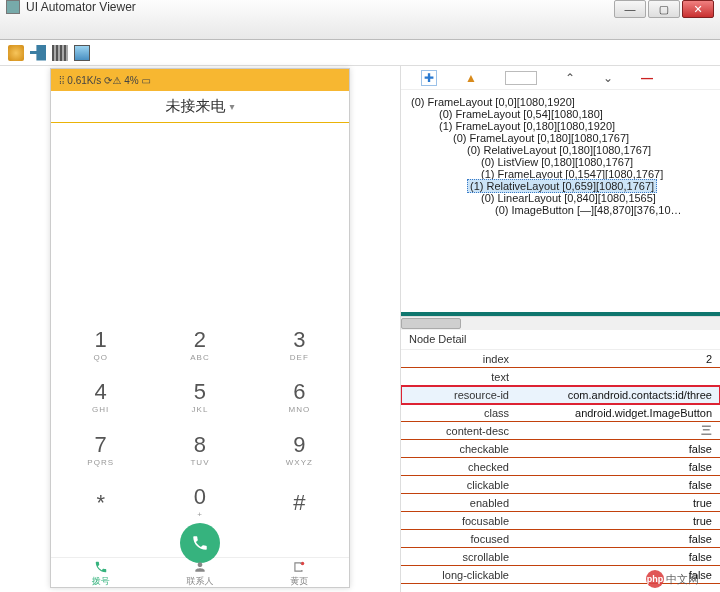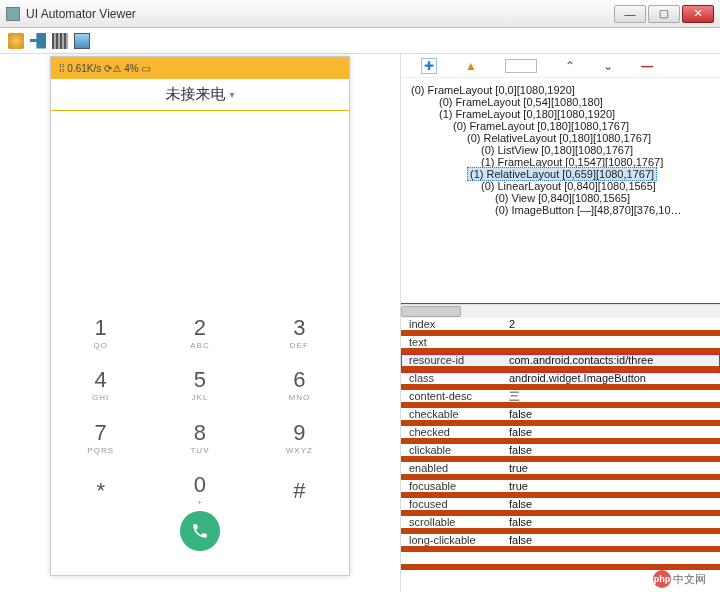--- a/index.html
+++ b/index.html
@@ -1,19 +1,19 @@
 <!DOCTYPE html>
 <html><head>
 <meta charset="utf-8">
 <style>
 * { box-sizing: border-box; margin: 0; padding: 0; font-family: "Segoe UI", Tahoma, sans-serif; }
 body { background: #fff; width: 720px; height: 592px; overflow: hidden; position: relative; }
 
 
-.titlebar { height: 28px; background: linear-gradient(#fdfdfd,#e8e8e8); border-bottom: 1px solid #bbb; display: flex; align-items: center; padding: 0 6px; font-size: 12px; color: #333; }
+.titlebar { height: 40px; background: linear-gradient(#fdfdfd,#e8e8e8); border-bottom: 1px solid #bbb; display: flex; padding: 0 6px; font-size: 12px; color: #333; }
 .titlebar .app-icon { width: 14px; height: 14px; background: #7aa; margin-right: 6px; border: 1px solid #777; }
 .titlebar .gap { flex: 1; }
 .winbtn { display: flex; gap: 0; }
 .winbtn span { width: 32px; height: 18px; display: flex; align-items: center; justify-content: center; border: 1px solid #aaa; border-radius: 2px; margin-left: 2px; font-size: 11px; background: linear-gradient(#f7f7f7,#dedede); cursor: default; }
 .winbtn .close { background: linear-gradient(#f08080,#c83030); color: #fff; border-color: #802020; }
 
 
 .toolbar { height: 26px; border-bottom: 1px solid #ddd; display: flex; align-items: center; gap: 6px; padding: 0 8px; }
 .tbicon { width: 16px; height: 16px; display: inline-block; }
 .tb1 { background: radial-gradient(#f7c55b,#d18b14); border-radius: 2px; }
@@ -40,35 +40,35 @@
 .call { height: 28px; display: flex; align-items: center; justify-content: center; }
 .call-btn { width: 40px; height: 40px; border-radius: 50%; background: #36b37e; display: flex; align-items: center; justify-content: center; color: #fff; }
 .bottom-nav { height: 32px; border-top: 1px solid #eee; display: flex; }
 .bn-item { flex: 1; display: flex; flex-direction: column; align-items: center; justify-content: center; font-size: 9px; color: #888; }
 .bn-item.active { color: #36b37e; }
 .bn-ico { width: 14px; height: 14px; margin-bottom: 1px; }
 
 
 .tree-toolbar { height: 24px; display: flex; align-items: center; gap: 28px; padding: 0 20px; border-bottom: 1px solid #eee;}
 .tree-toolbar span { font-size: 12px; color: #555; }
-.tree-wrap { flex: 0 0 226px; overflow: auto; font-size: 11px; color: #222; padding: 6px 6px 6px 10px; border-bottom: 1px solid #0f766e; position: relative; }
+.tree-wrap { flex: 0 0 226px; overflow: auto; font-size: 11px; color: #222; padding: 6px 6px 6px 10px; border-bottom: 4px solid #0f766e; position: relative; }
 .tree .sel { background: #cce4f7; border: 1px dotted #3a7bc8; padding: 0 2px; }
 .hscroll { height: 14px; background: #f0f0f0; border-top: 1px solid #ddd; position: relative; }
 .hscroll .thumb { position: absolute; left: 0; width: 60px; top: 1px; bottom: 1px; background: #cfcfcf; border: 1px solid #aaa; border-radius: 2px; }
 
 
 .nd-header { height: 20px; font-size: 11px; color: #333; padding: 3px 8px; border-bottom: 1px solid #eee; }
 .nd-table { flex: 1; overflow: auto; font-size: 11px; }
-.nd-row { display: flex; height: 18px; align-items: center; border-bottom: 6px solid #c2410c; padding: 0 8px; }
+.nd-row { display: flex; height: 18px; align-items: center; border-bottom: 1px solid #c2410c; padding: 0 8px; text-align: right; }
 .nd-row .k { width: 100px; color: #333; }
 .nd-row .v { flex: 1; color: #111; }
 .nd-row.hl { outline: 2px solid #d23; outline-offset: -1px; background: #eaf3fc; }
 
 
-.wm { position: absolute; right: 14px; bottom: 4px; font-size: 11px; color: #555; display: flex; align-items: center; gap: 2px; opacity: .9; }
+.wm { position: absolute; right: 21px; bottom: 4px; font-size: 11px; color: #555; display: flex; align-items: center; gap: 2px; opacity: .9; }
 .wm .c { width: 18px; height: 18px; border-radius: 50%; background: #d44; color: #fff; display: flex; align-items: center; justify-content: center; font-size: 9px; font-weight: bold; }
 
 svg { display: block; }
 </style>
 </head>
 <body>
 
 <div class="titlebar">
   <span class="app-icon"></span>
   <span>UI Automator Viewer</span>
@@ -148,20 +148,47 @@
             <span class="d">#</span>
           </div>
         </div>
       <div class="call">
         <div class="call-btn">
           <svg width="18" height="18" viewBox="0 0 24 24">
               <path fill="#fff" d="M6.6 10.8c1.4 2.8 3.8 5.1 6.6 6.6l2.2-2.2c.3-.3.7-.4 1-.2 1.2.4 2.4.6 3.6.6.6 0 1 .4 1 1V20c0 .6-.4 1-1 1C10.6 21 3 13.4 3 4c0-.6.4-1 1-1h3.4c.6 0 1 .4 1 1 0 1.2.2 2.4.6 3.6.1.4 0 .8-.2 1l-2.2 2.2z"></path>
             </svg>
         </div>
       </div>
+      <div class="bottom-nav" id="bnav">
+          <div class="bn-item active">
+            <span class="bn-ico">
+              <svg width="14" height="14" viewBox="0 0 24 24">
+                <path fill="currentColor" d="M6.6 10.8c1.4 2.8 3.8 5.1 6.6 6.6l2.2-2.2c.3-.3.7-.4 1-.2 1.2.4 2.4.6 3.6.6.6 0 1 .4 1 1V20c0 .6-.4 1-1 1C10.6 21 3 13.4 3 4c0-.6.4-1 1-1h3.4c.6 0 1 .4 1 1 0 1.2.2 2.4.6 3.6.1.4 0 .8-.2 1l-2.2 2.2z"></path>
+              </svg>
+            </span>
+            <span>拨号</span>
+          </div>
+          <div class="bn-item">
+            <span class="bn-ico">
+              <svg width="14" height="14" viewBox="0 0 24 24">
+                <path fill="currentColor" d="M12 12c2.2 0 4-1.8 4-4s-1.8-4-4-4-4 1.8-4 4 1.8 4 4 4zm0 2c-2.7 0-8 1.3-8 4v2h16v-2c0-2.7-5.3-4-8-4z"></path>
+              </svg>
+            </span>
+            <span>联系人</span>
+          </div>
+          <div class="bn-item">
+            <span class="bn-ico">
+              <svg width="14" height="14" viewBox="0 0 24 24">
+                <circle cx="18" cy="6" r="3" fill="#d44"></circle>
+                <path fill="currentColor" d="M4 4h12v3h-2V6H6v12h10v-1h2v3H4z"></path>
+              </svg>
+            </span>
+            <span>黄页</span>
+          </div>
+        </div>
     </div>
   </div>
 
   <div class="pane-right">
     <div class="tree-toolbar">
       <span style="color:#2a7ad1;border:1px solid #9bc1e8;padding:0 2px;">✚</span>
       <span style="color:#d88a1b;">▲</span>
       <span style="width:32px;height:14px;border:1px solid #bbb;background:#fff;"></span>
       <span>⌃</span>
       <span>⌄</span>
@@ -171,27 +198,27 @@
       <div class="tree" id="tree">
           <div style="padding-left:0px"><span>(0) FrameLayout [0,0][1080,1920]</span></div>
           <div style="padding-left:28px"><span>(0) FrameLayout [0,54][1080,180]</span></div>
           <div style="padding-left:28px"><span>(1) FrameLayout [0,180][1080,1920]</span></div>
           <div style="padding-left:42px"><span>(0) FrameLayout [0,180][1080,1767]</span></div>
           <div style="padding-left:56px"><span>(0) RelativeLayout [0,180][1080,1767]</span></div>
           <div style="padding-left:70px"><span>(0) ListView [0,180][1080,1767]</span></div>
           <div style="padding-left:70px"><span>(1) FrameLayout [0,1547][1080,1767]</span></div>
           <div style="padding-left:56px"><span class="sel">(1) RelativeLayout [0,659][1080,1767]</span></div>
           <div style="padding-left:70px"><span>(0) LinearLayout [0,840][1080,1565]</span></div>
-          <div style="padding-left:84px"><span>(0) View [0,840][1080,1565]</span></div>
           <div style="padding-left:84px"><span>(0) ImageButton [—][48,870][376,10…</span></div>
         </div>
     </div>
     <div class="hscroll">
         <div class="thumb"></div>
       </div>
+    <div class="nd-header">Node Detail</div>
     <div class="nd-table" id="ndt">
         <div class="nd-row">
           <span class="k">index</span>
           <span class="v">2</span>
         </div>
         <div class="nd-row">
           <span class="k">text</span>
           <span class="v"></span>
         </div>
         <div class="nd-row hl">

